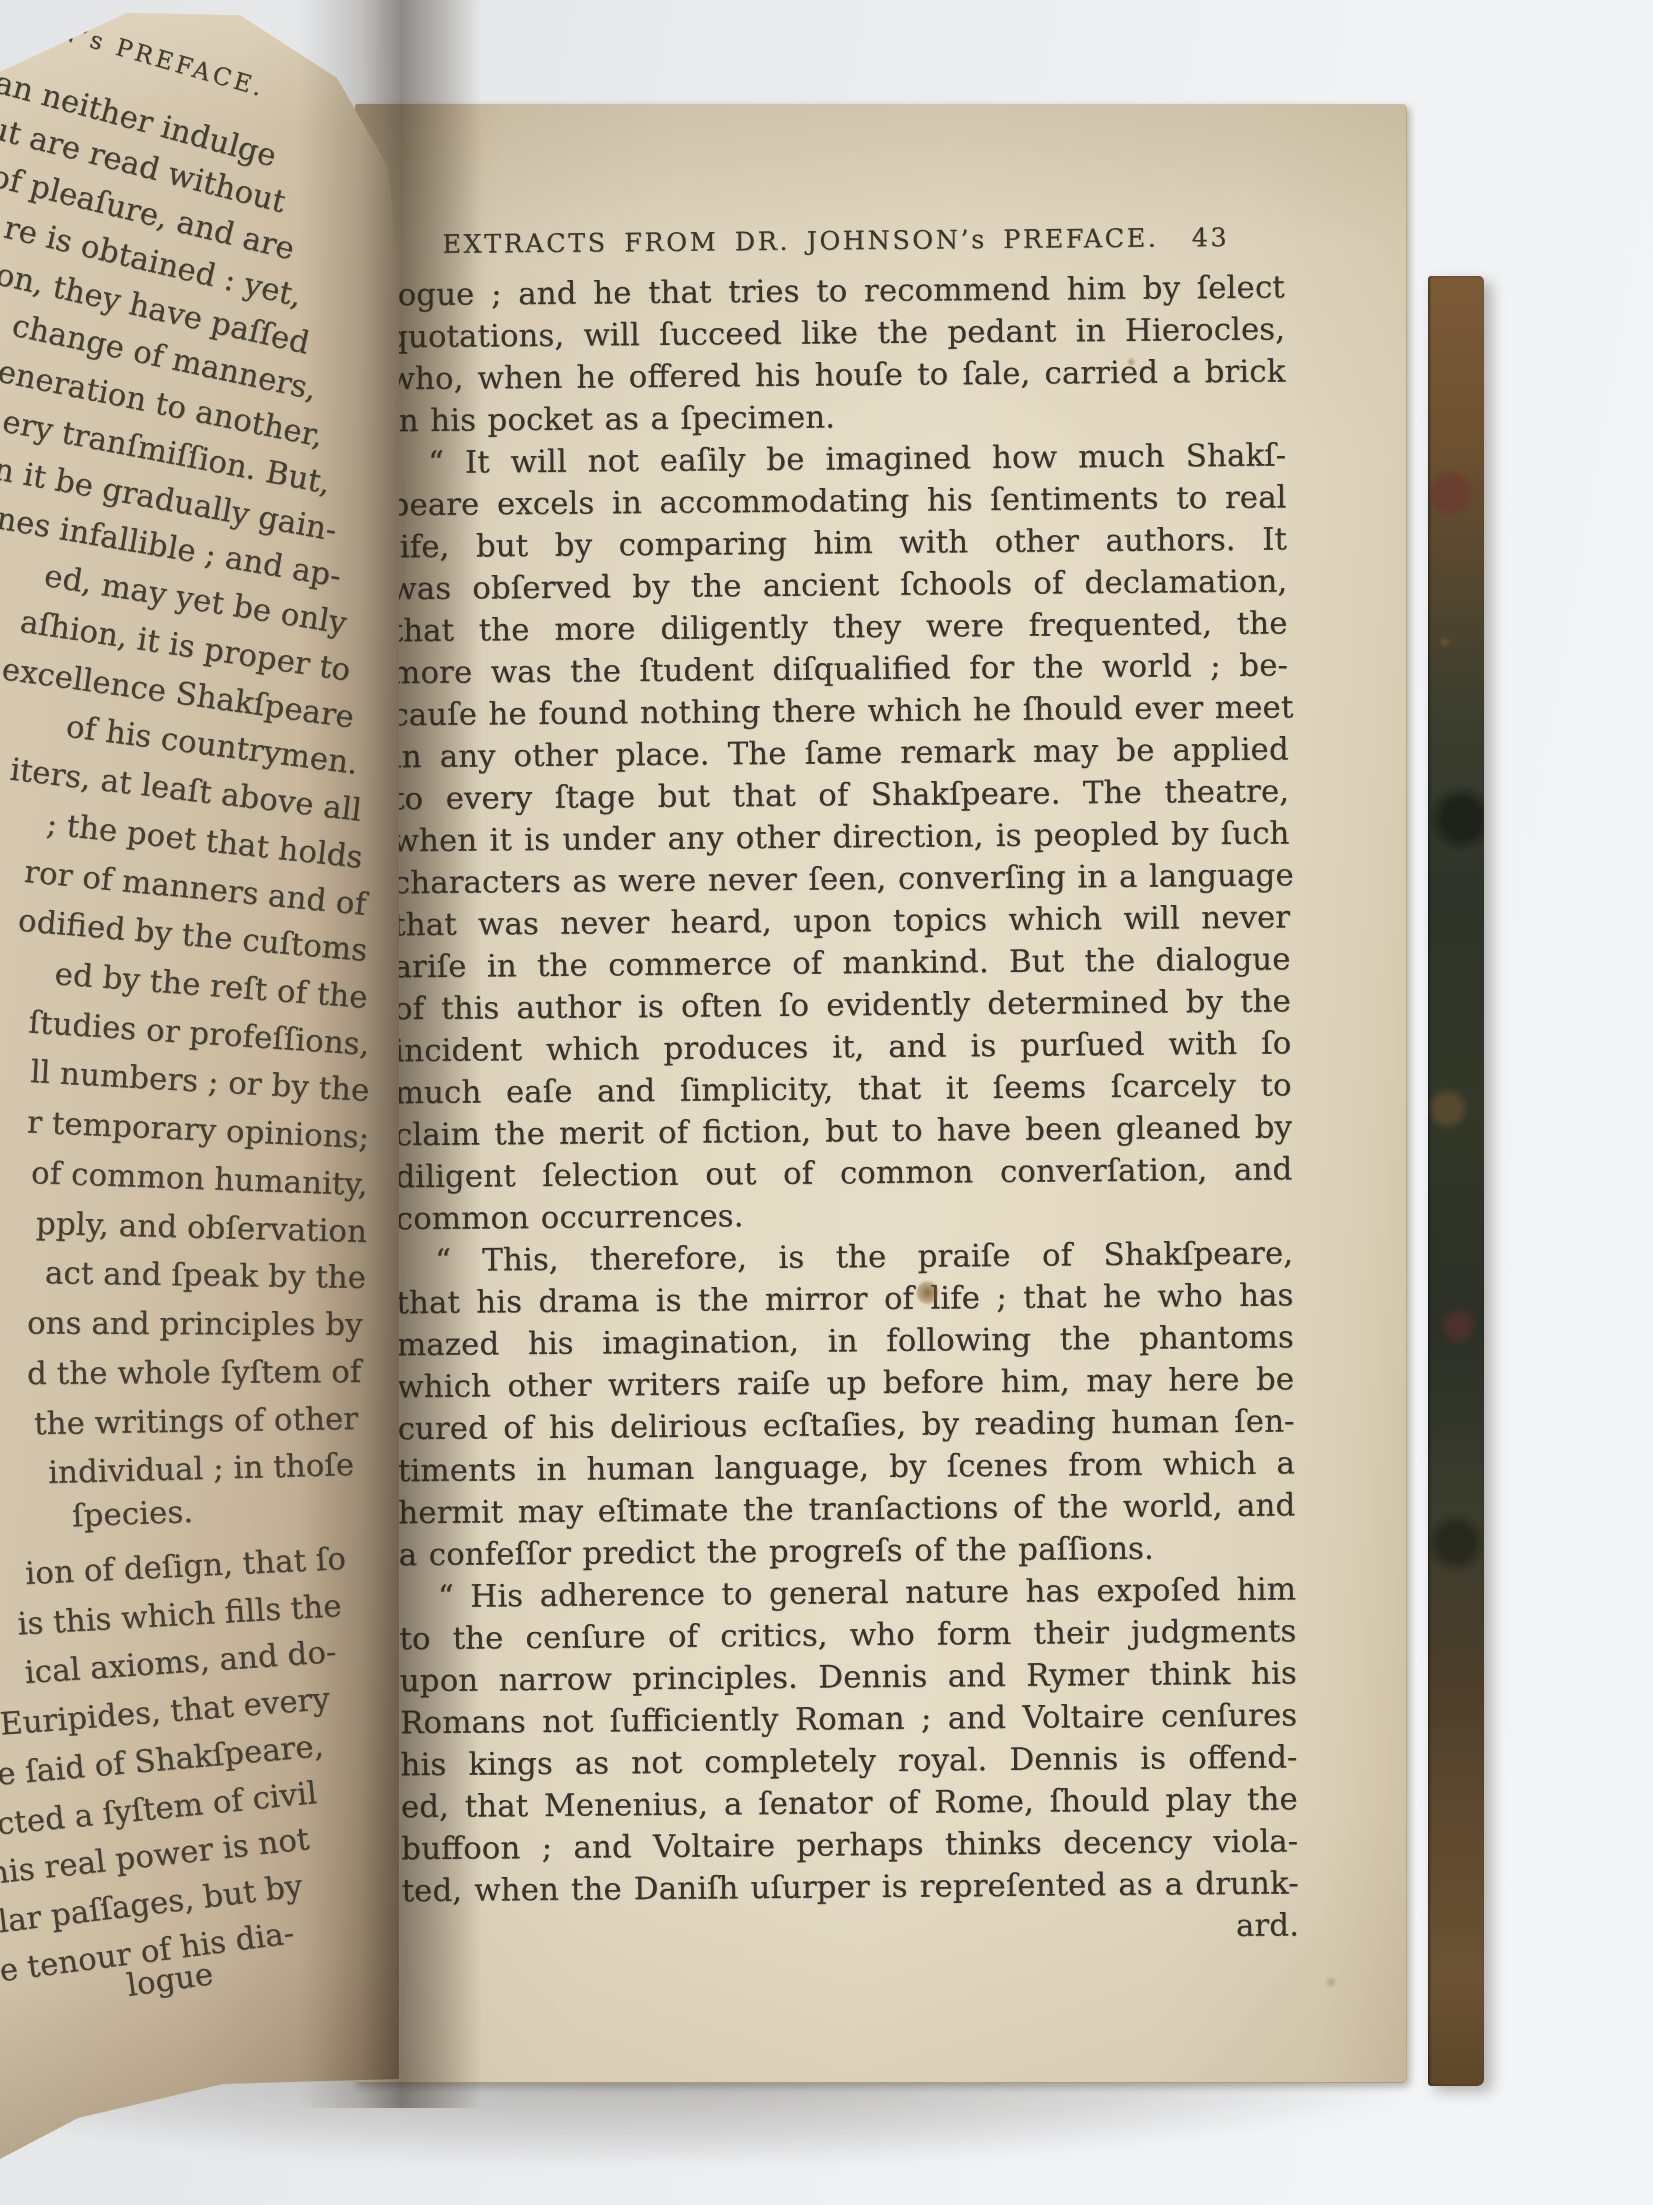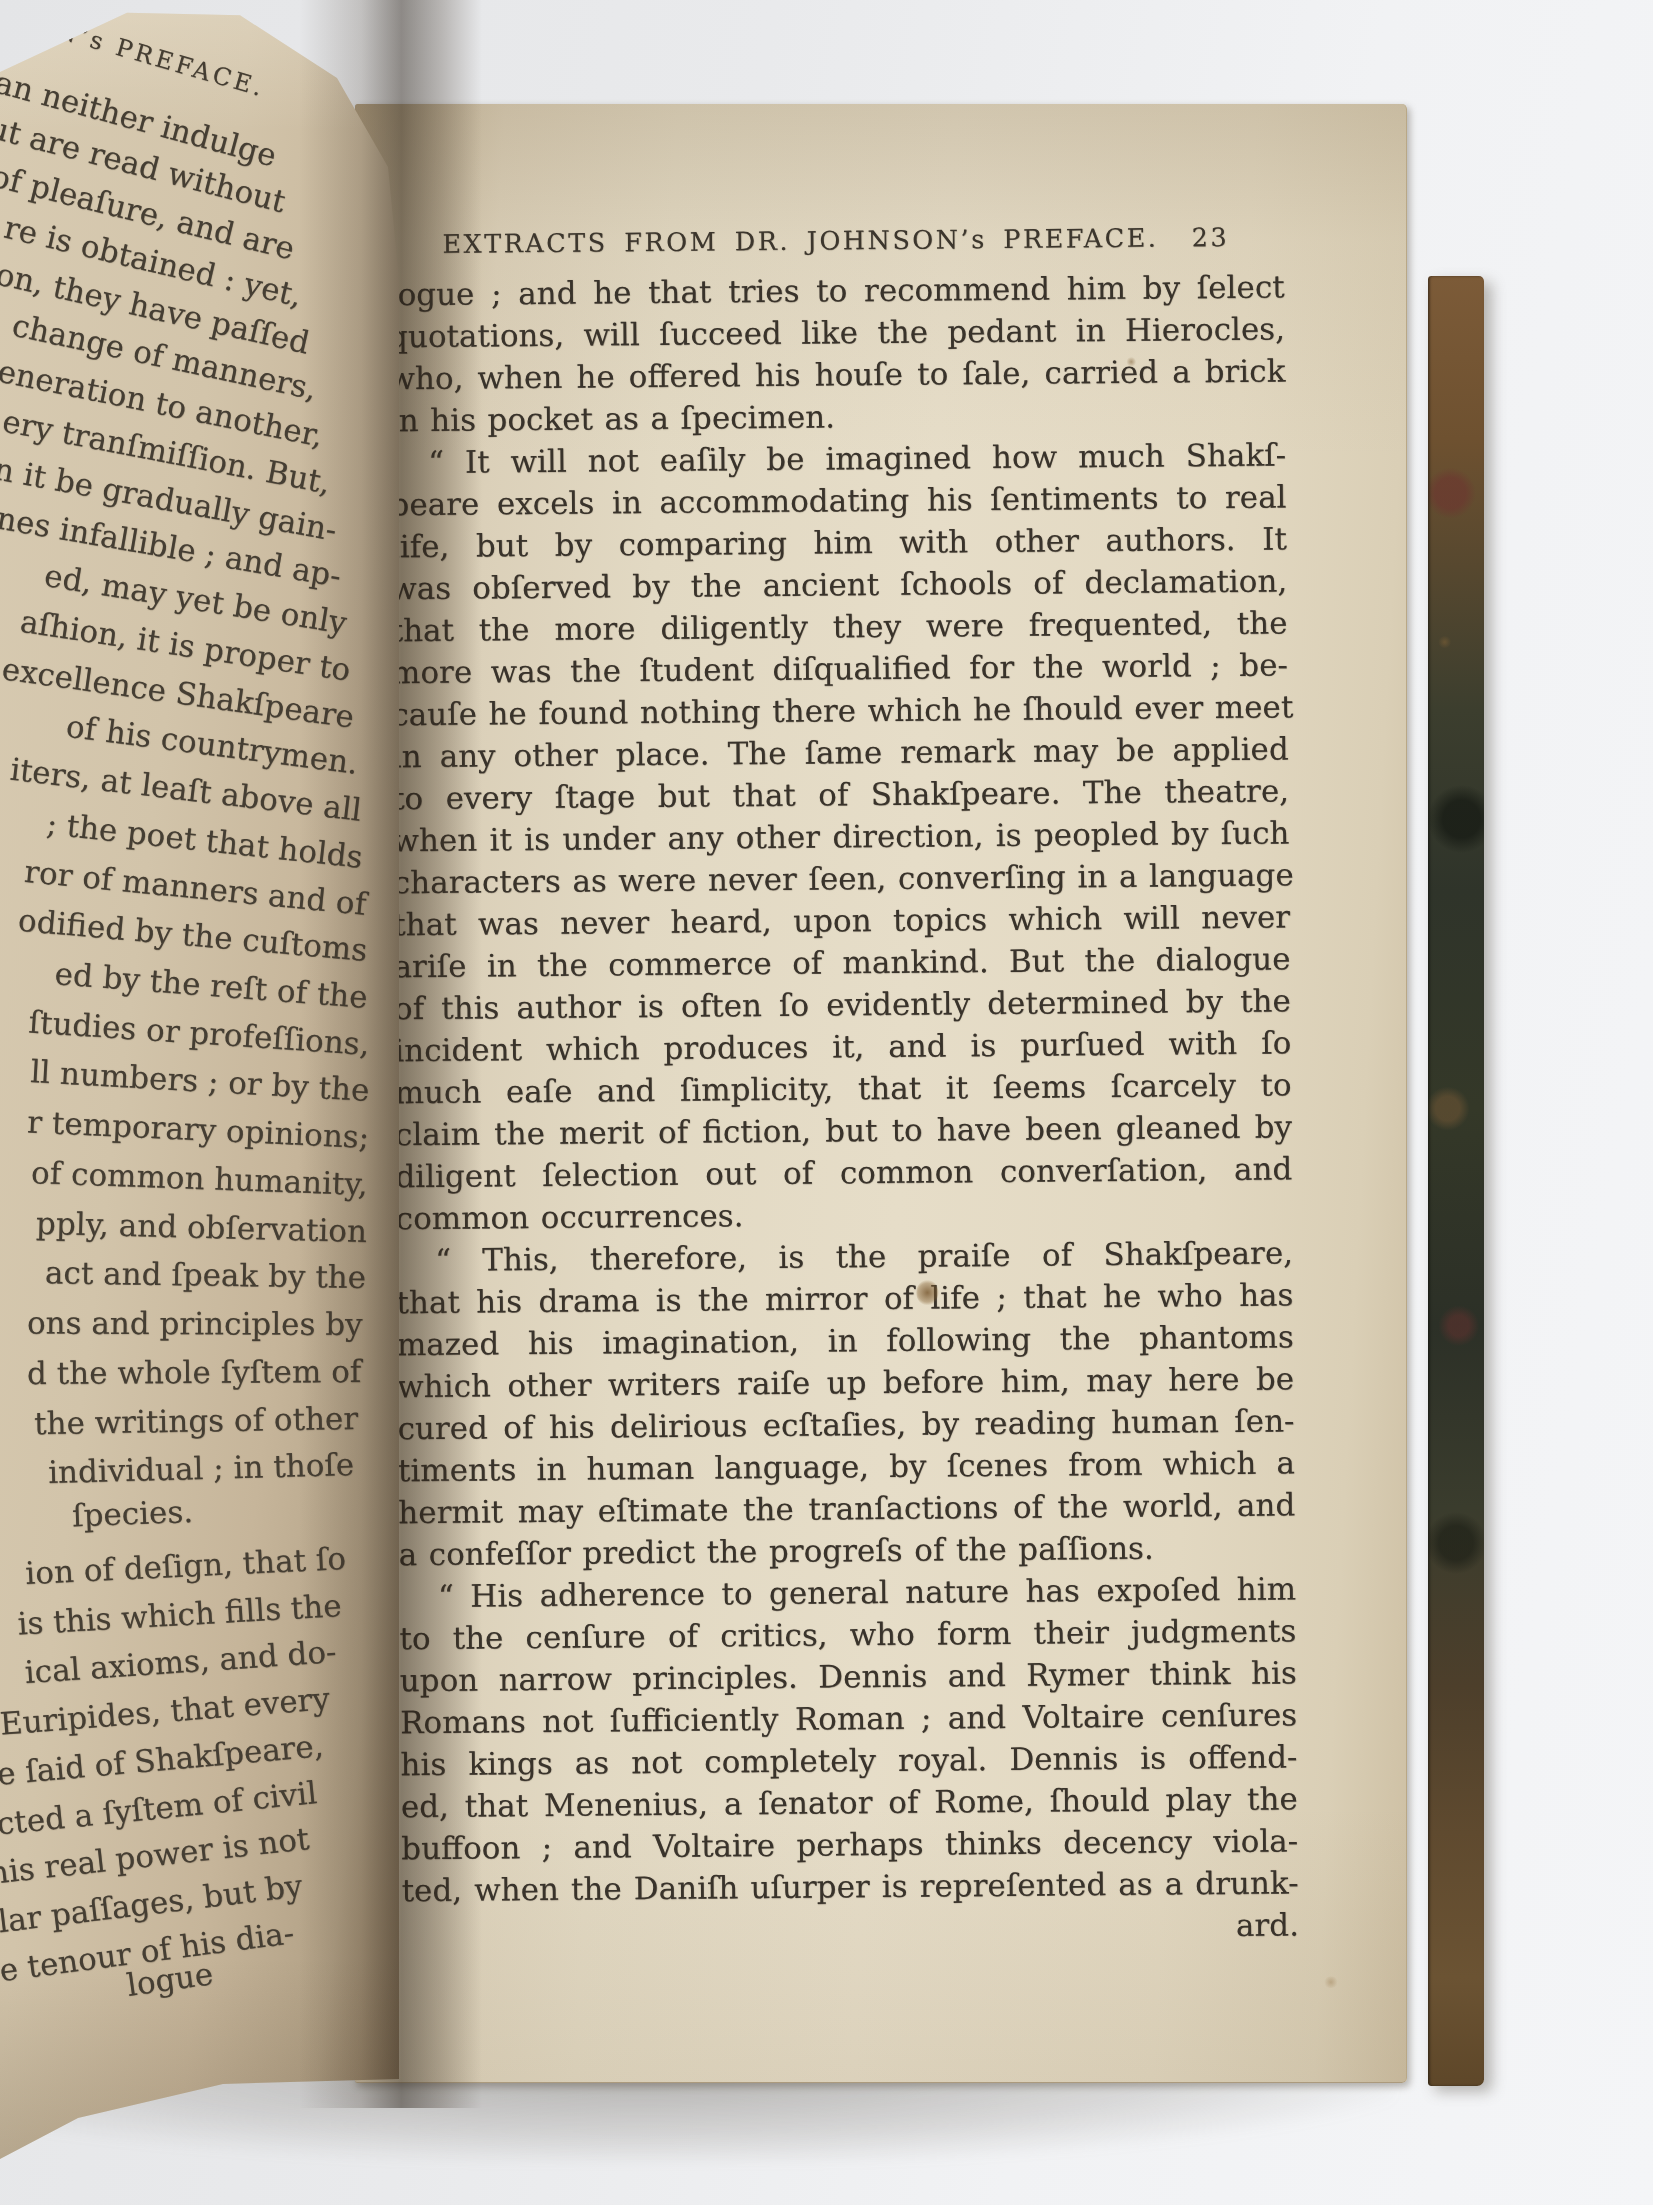--- a/index.html
+++ b/index.html
@@ -146,21 +146,21 @@
 <body>
 
 <div class="photo">
 
   <div class="book-shadow"></div>
 
   <div class="board-edge"></div>
 
   <div class="right-page">
     <div class="rp-content">
-      <div class="rp-header"><span>EXTRACTS FROM DR. JOHNSON’s PREFACE.</span>&nbsp;&nbsp;<span>23</span></div>
+      <div class="rp-header"><span>EXTRACTS FROM DR. JOHNSON’s PREFACE.</span>&nbsp;&nbsp;<span>43</span></div>
       <div class="rp-body" id="rp-body">
           <div class="rp-line">logue ; and he that tries to recommend him by ſelect</div>
           <div class="rp-line">quotations, will ſucceed like the pedant in Hierocles,</div>
           <div class="rp-line">who, when he offered his houſe to ſale, carried a brick</div>
           <div class="rp-line p-end">in his pocket as a ſpecimen.</div>
           <div class="rp-line p-start">“ It will not eaſily be imagined how much Shakſ-</div>
           <div class="rp-line">peare excels in accommodating his ſentiments to real</div>
           <div class="rp-line">life, but by comparing him with other authors. It</div>
           <div class="rp-line">was obſerved by the ancient ſchools of declamation,</div>
           <div class="rp-line">that the more diligently they were frequented, the</div>

